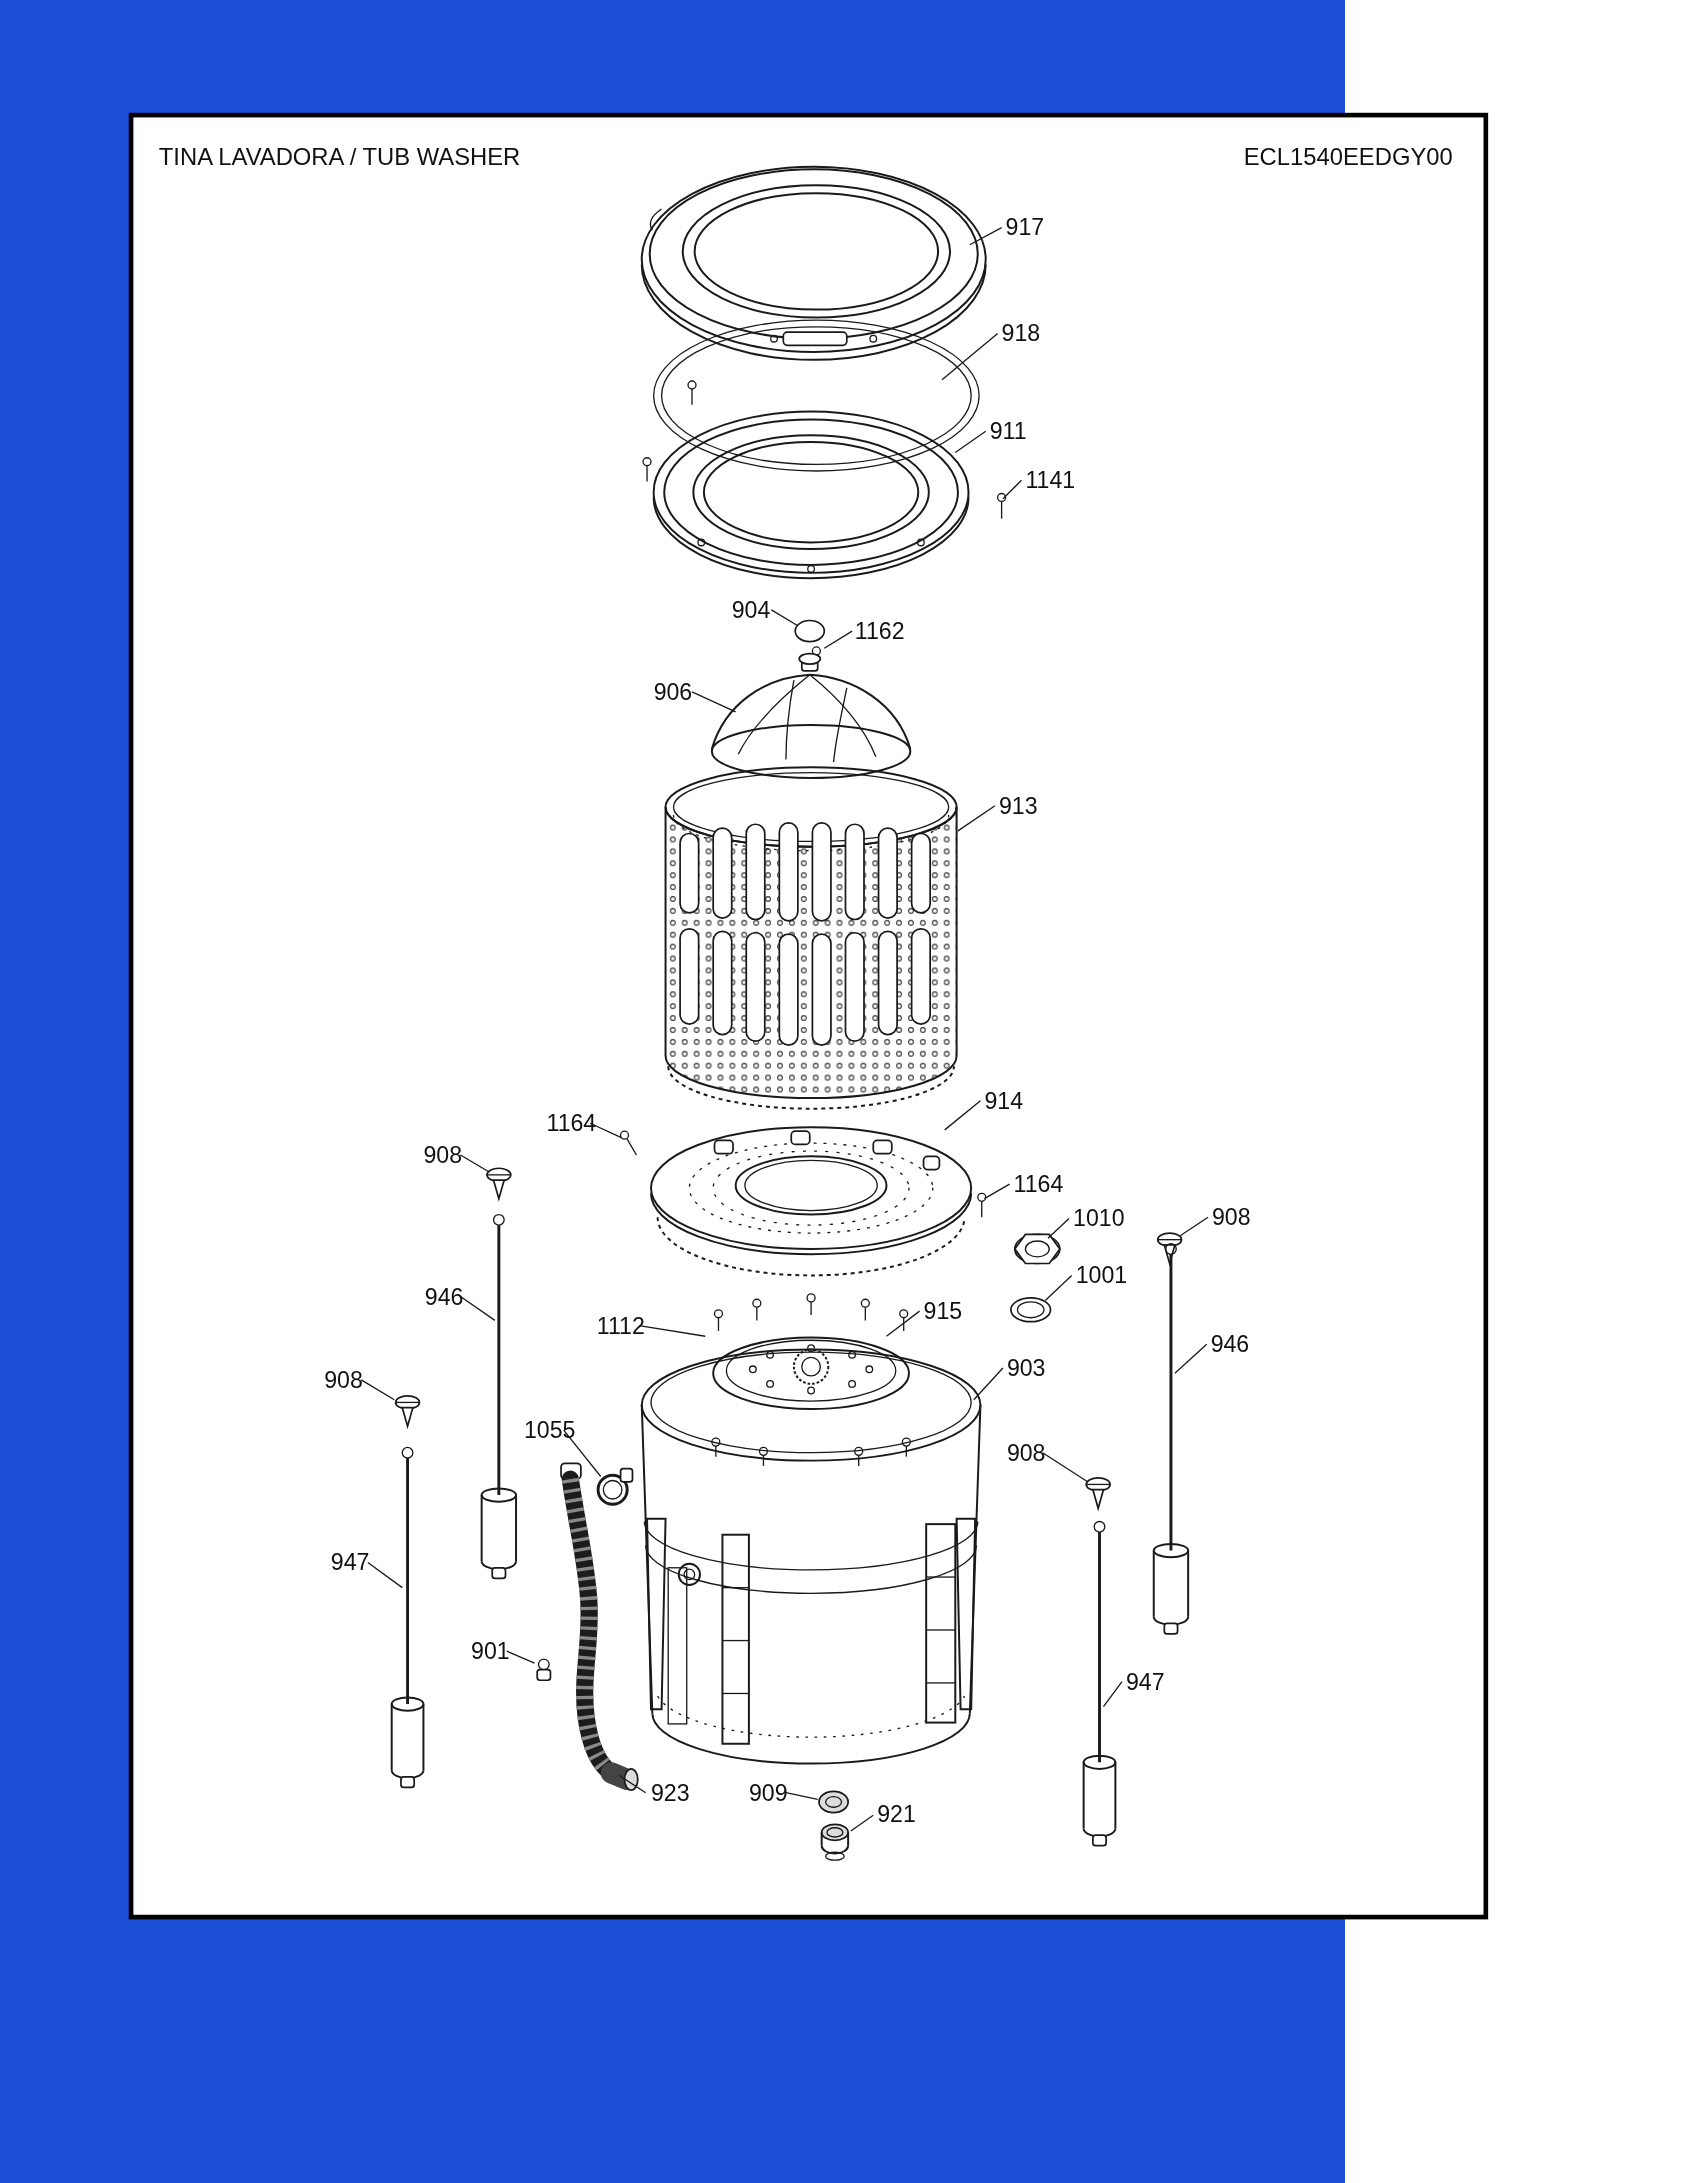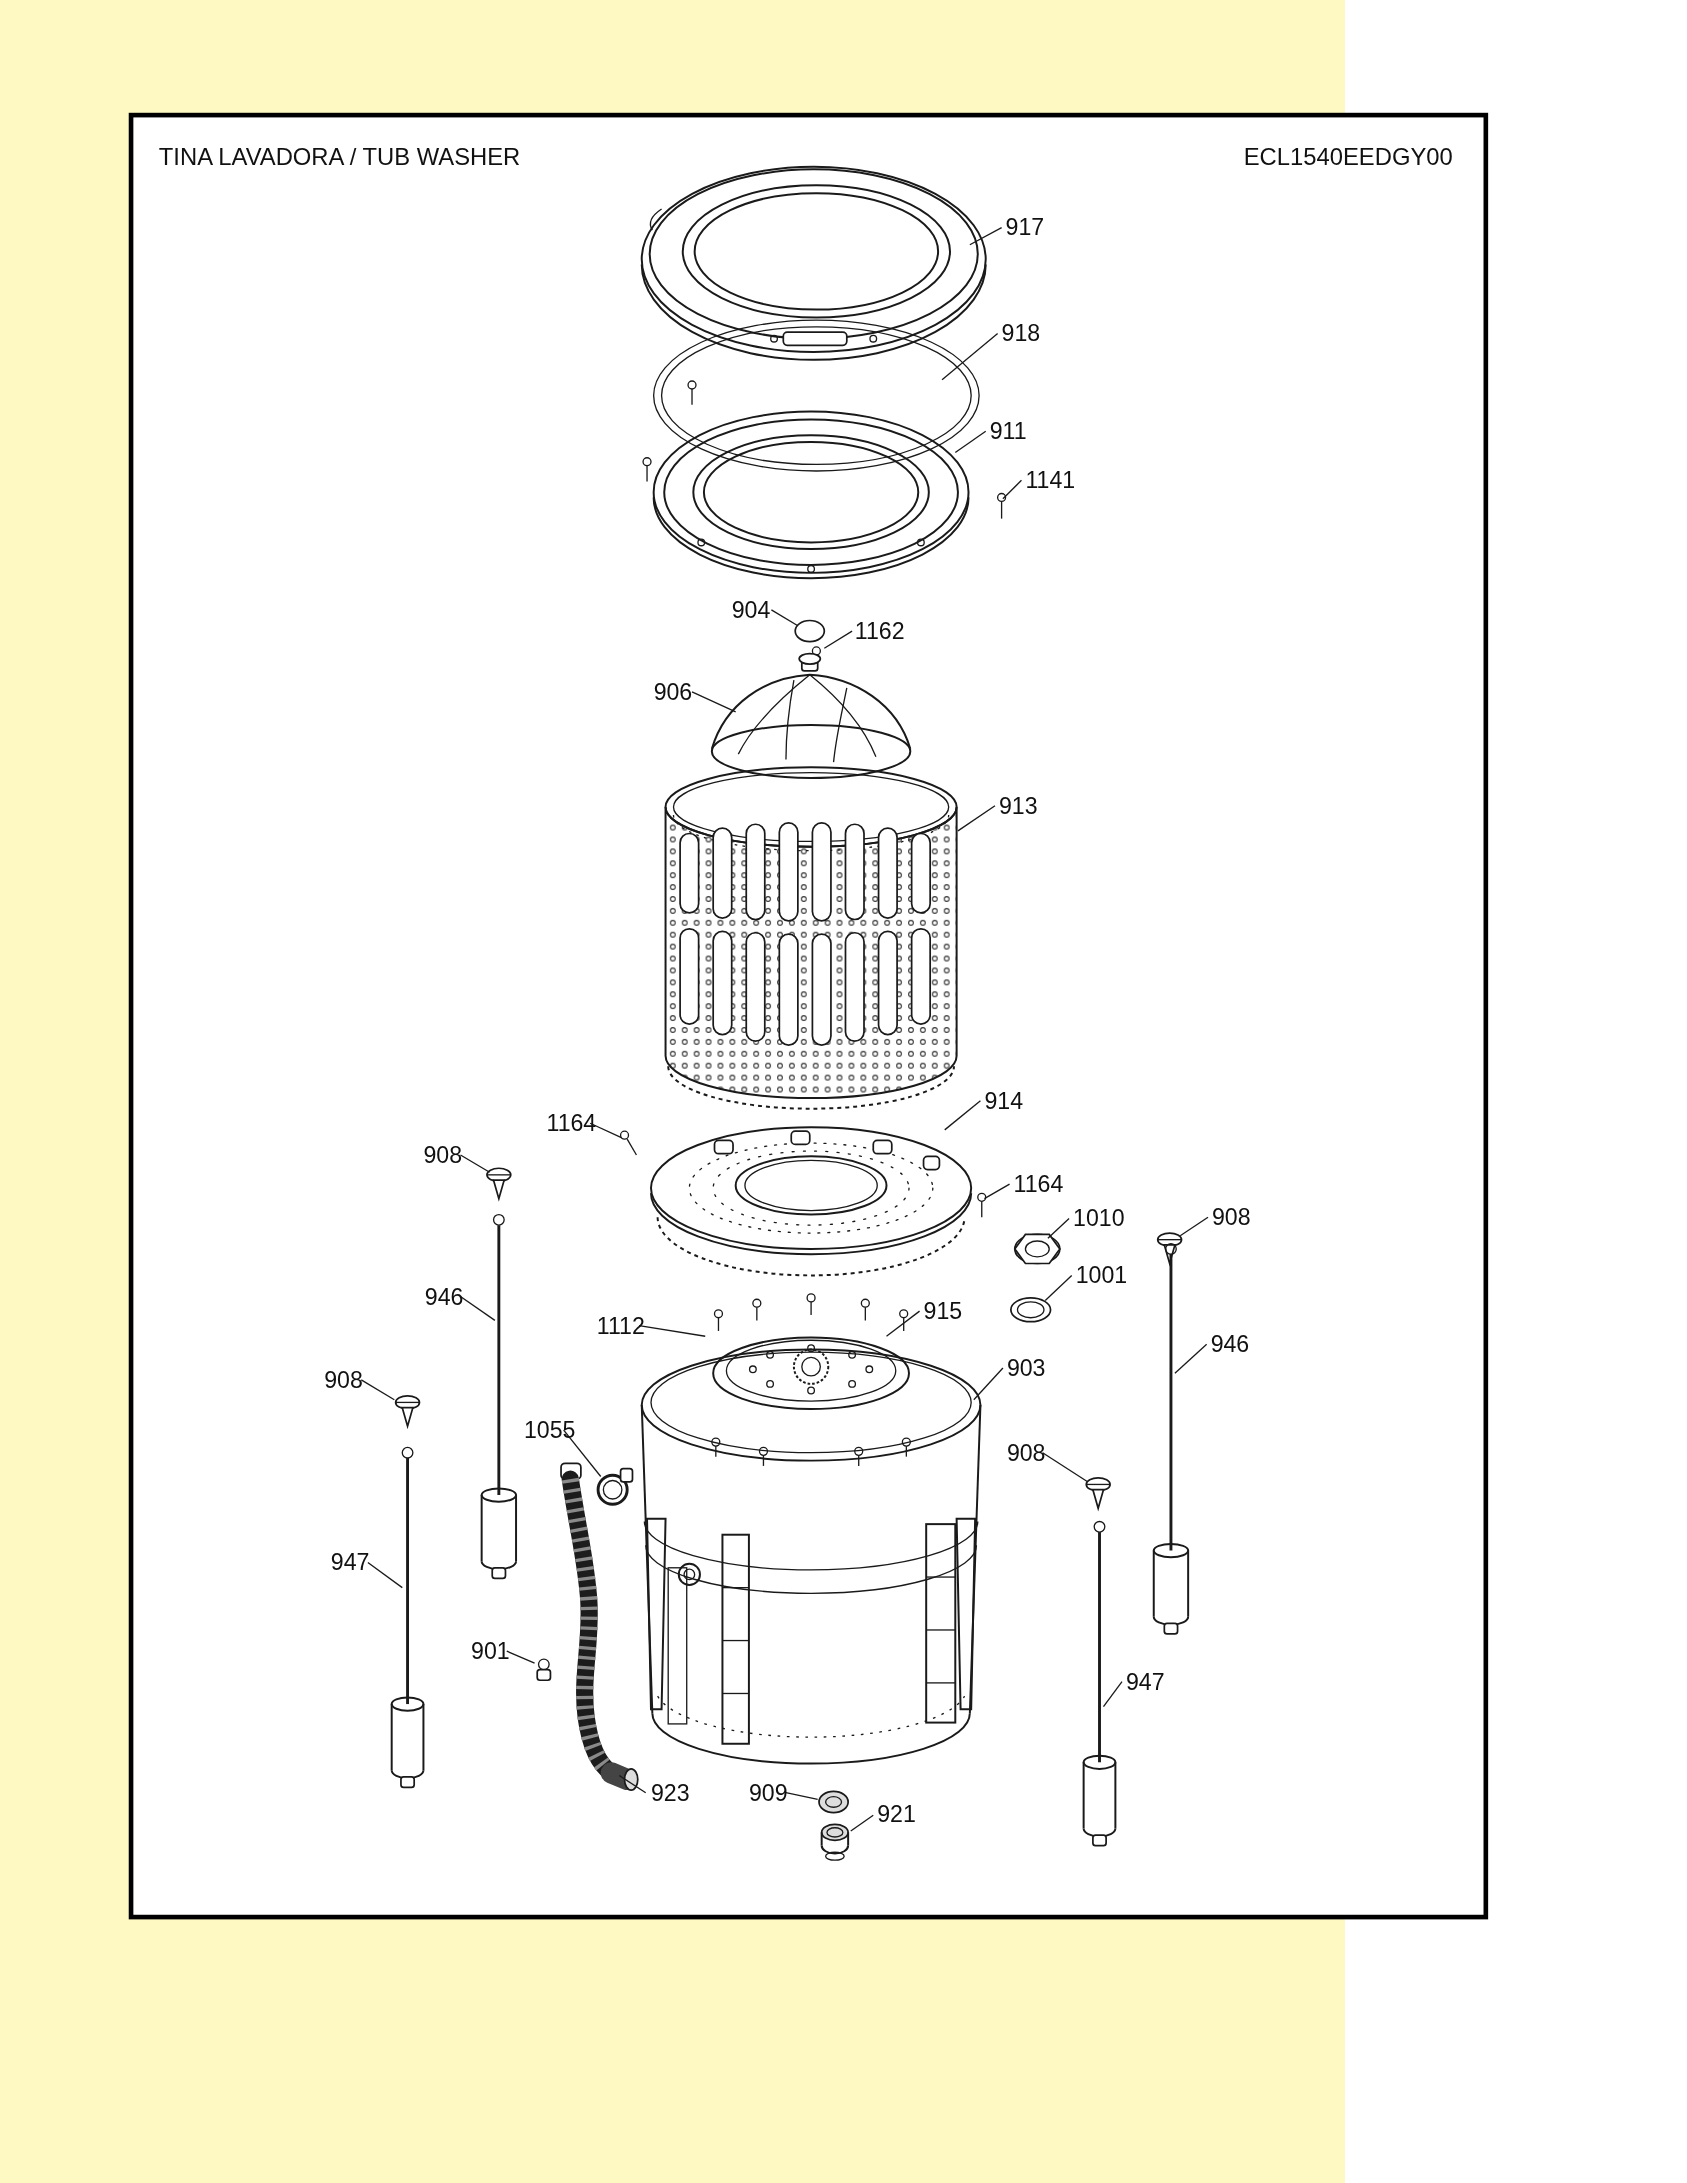--- a/index.html
+++ b/index.html
@@ -1,16 +1,16 @@
 <!DOCTYPE html>
 <html style="font-size:10.6px"><head>
 <meta charset="utf-8">
 <style>
   html,body{margin:0;padding:0;background:#ffffff;}
-  .page{width:1345px;height:2183px;background:#fef9c3;position:relative;font-family:"Liberation Sans",sans-serif;}
+  .page{width:1345px;height:2183px;background:#1d4ed8;position:relative;font-family:"Liberation Sans",sans-serif;}
   svg{display:block;}
   .ln{fill:none;stroke:#1a1a1a;stroke-width:1.5;}
   .thin{fill:none;stroke:#1a1a1a;stroke-width:1;}
   .thick{fill:none;stroke:#1a1a1a;stroke-width:2.2;}
   .wh{fill:#ffffff;stroke:#1a1a1a;stroke-width:1.3;}
   .gy{fill:#dddddd;stroke:#1a1a1a;stroke-width:1.3;}
   .lbl{font-size:17.5px;fill:#111111;}
   .hdr{font-size:18px;fill:#111111;}
   .leader{stroke:#1a1a1a;stroke-width:1;fill:none;}
 </style>

